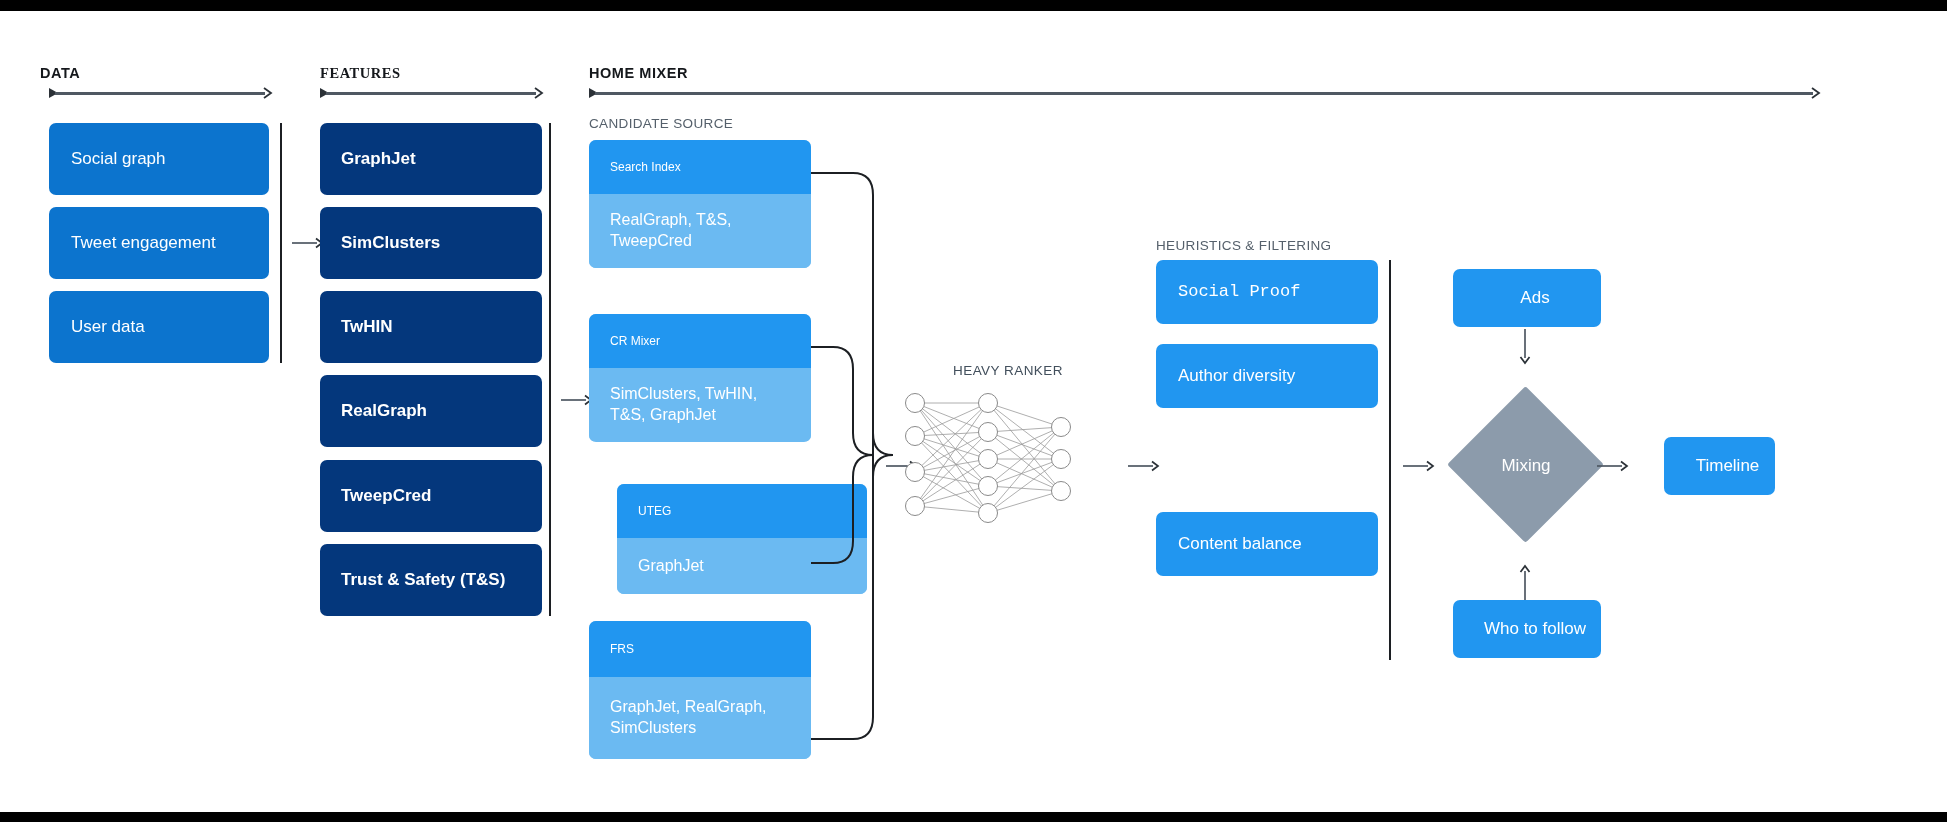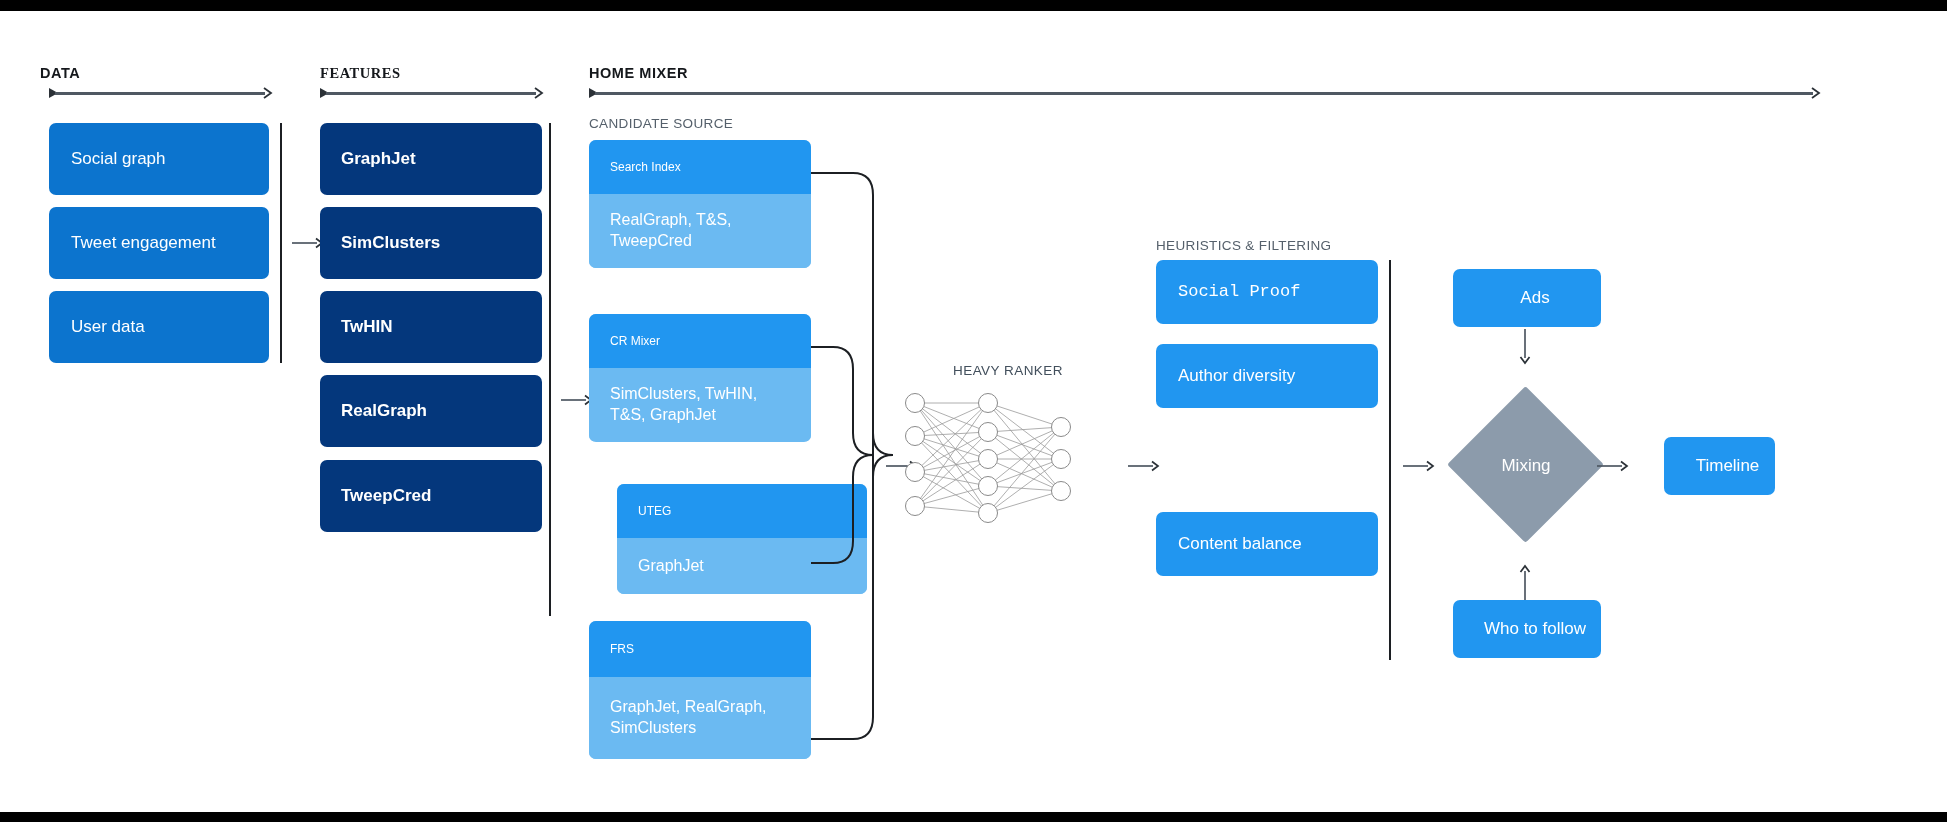--- a/index.html
+++ b/index.html
@@ -244,20 +244,23 @@
       <span>SimClusters</span>
     </div>
     <div class="box box-feature" style="left:320px; top:280px; width:222px; height:72px;">
       <span>TwHIN</span>
     </div>
     <div class="box box-feature" style="left:320px; top:364px; width:222px; height:72px;">
       <span>RealGraph</span>
     </div>
     <div class="box box-feature" style="left:320px; top:449px; width:222px; height:72px;">
       <span>TweepCred</span>
+    </div>
+    <div class="box box-feature" style="left:320px; top:533px; width:222px; height:72px;">
+      <span>Trust &amp; Safety (T&amp;S)</span>
     </div>
 
     <div class="vsep" style="left:549px; top:112px; height:493px;"></div>
 
     <svg class="sarrow" style="left:561px; top:382px;" width="32" height="14" viewBox="0 0 32 14">
       <line x1="0" y1="7" x2="25" y2="7" stroke="#4f5862" stroke-width="1.7"></line>
       <path d="M24,2.5 L30,7 L24,11.5" fill="none" stroke="#2b3137" stroke-width="1.7"></path>
     </svg>
 
     <div class="sub-title" style="left:589px; top:105px;">CANDIDATE SOURCE</div>

